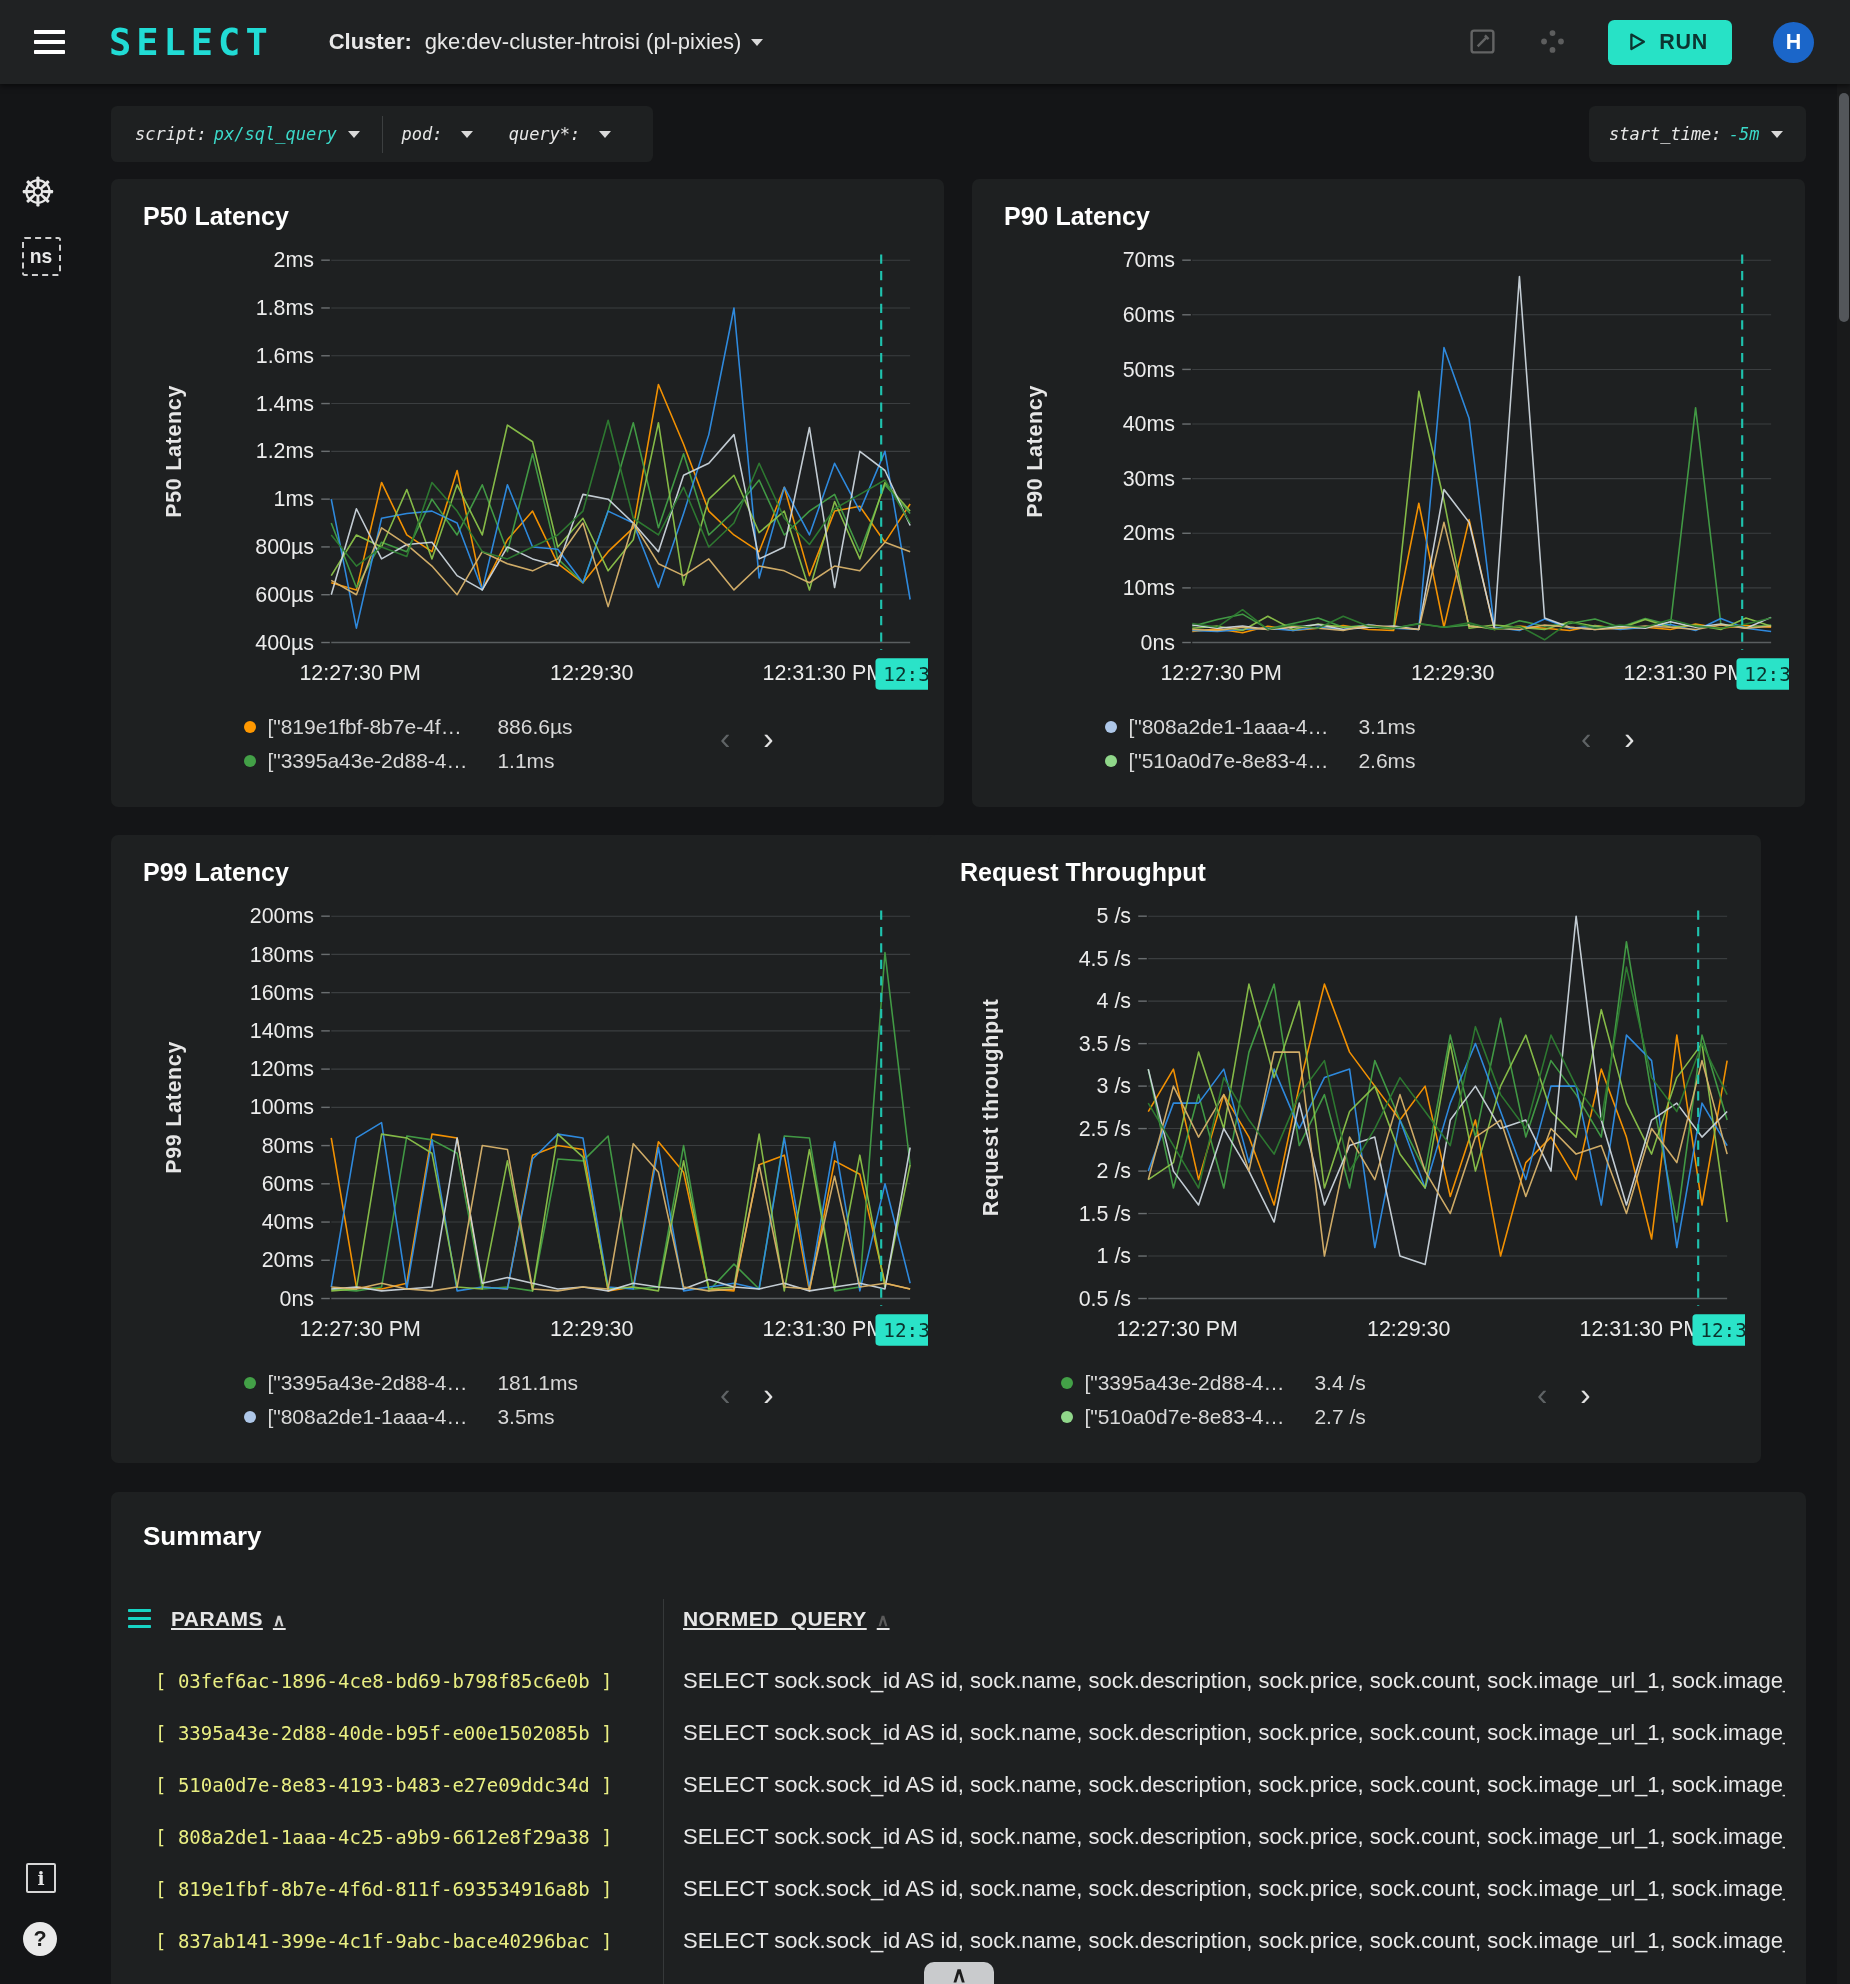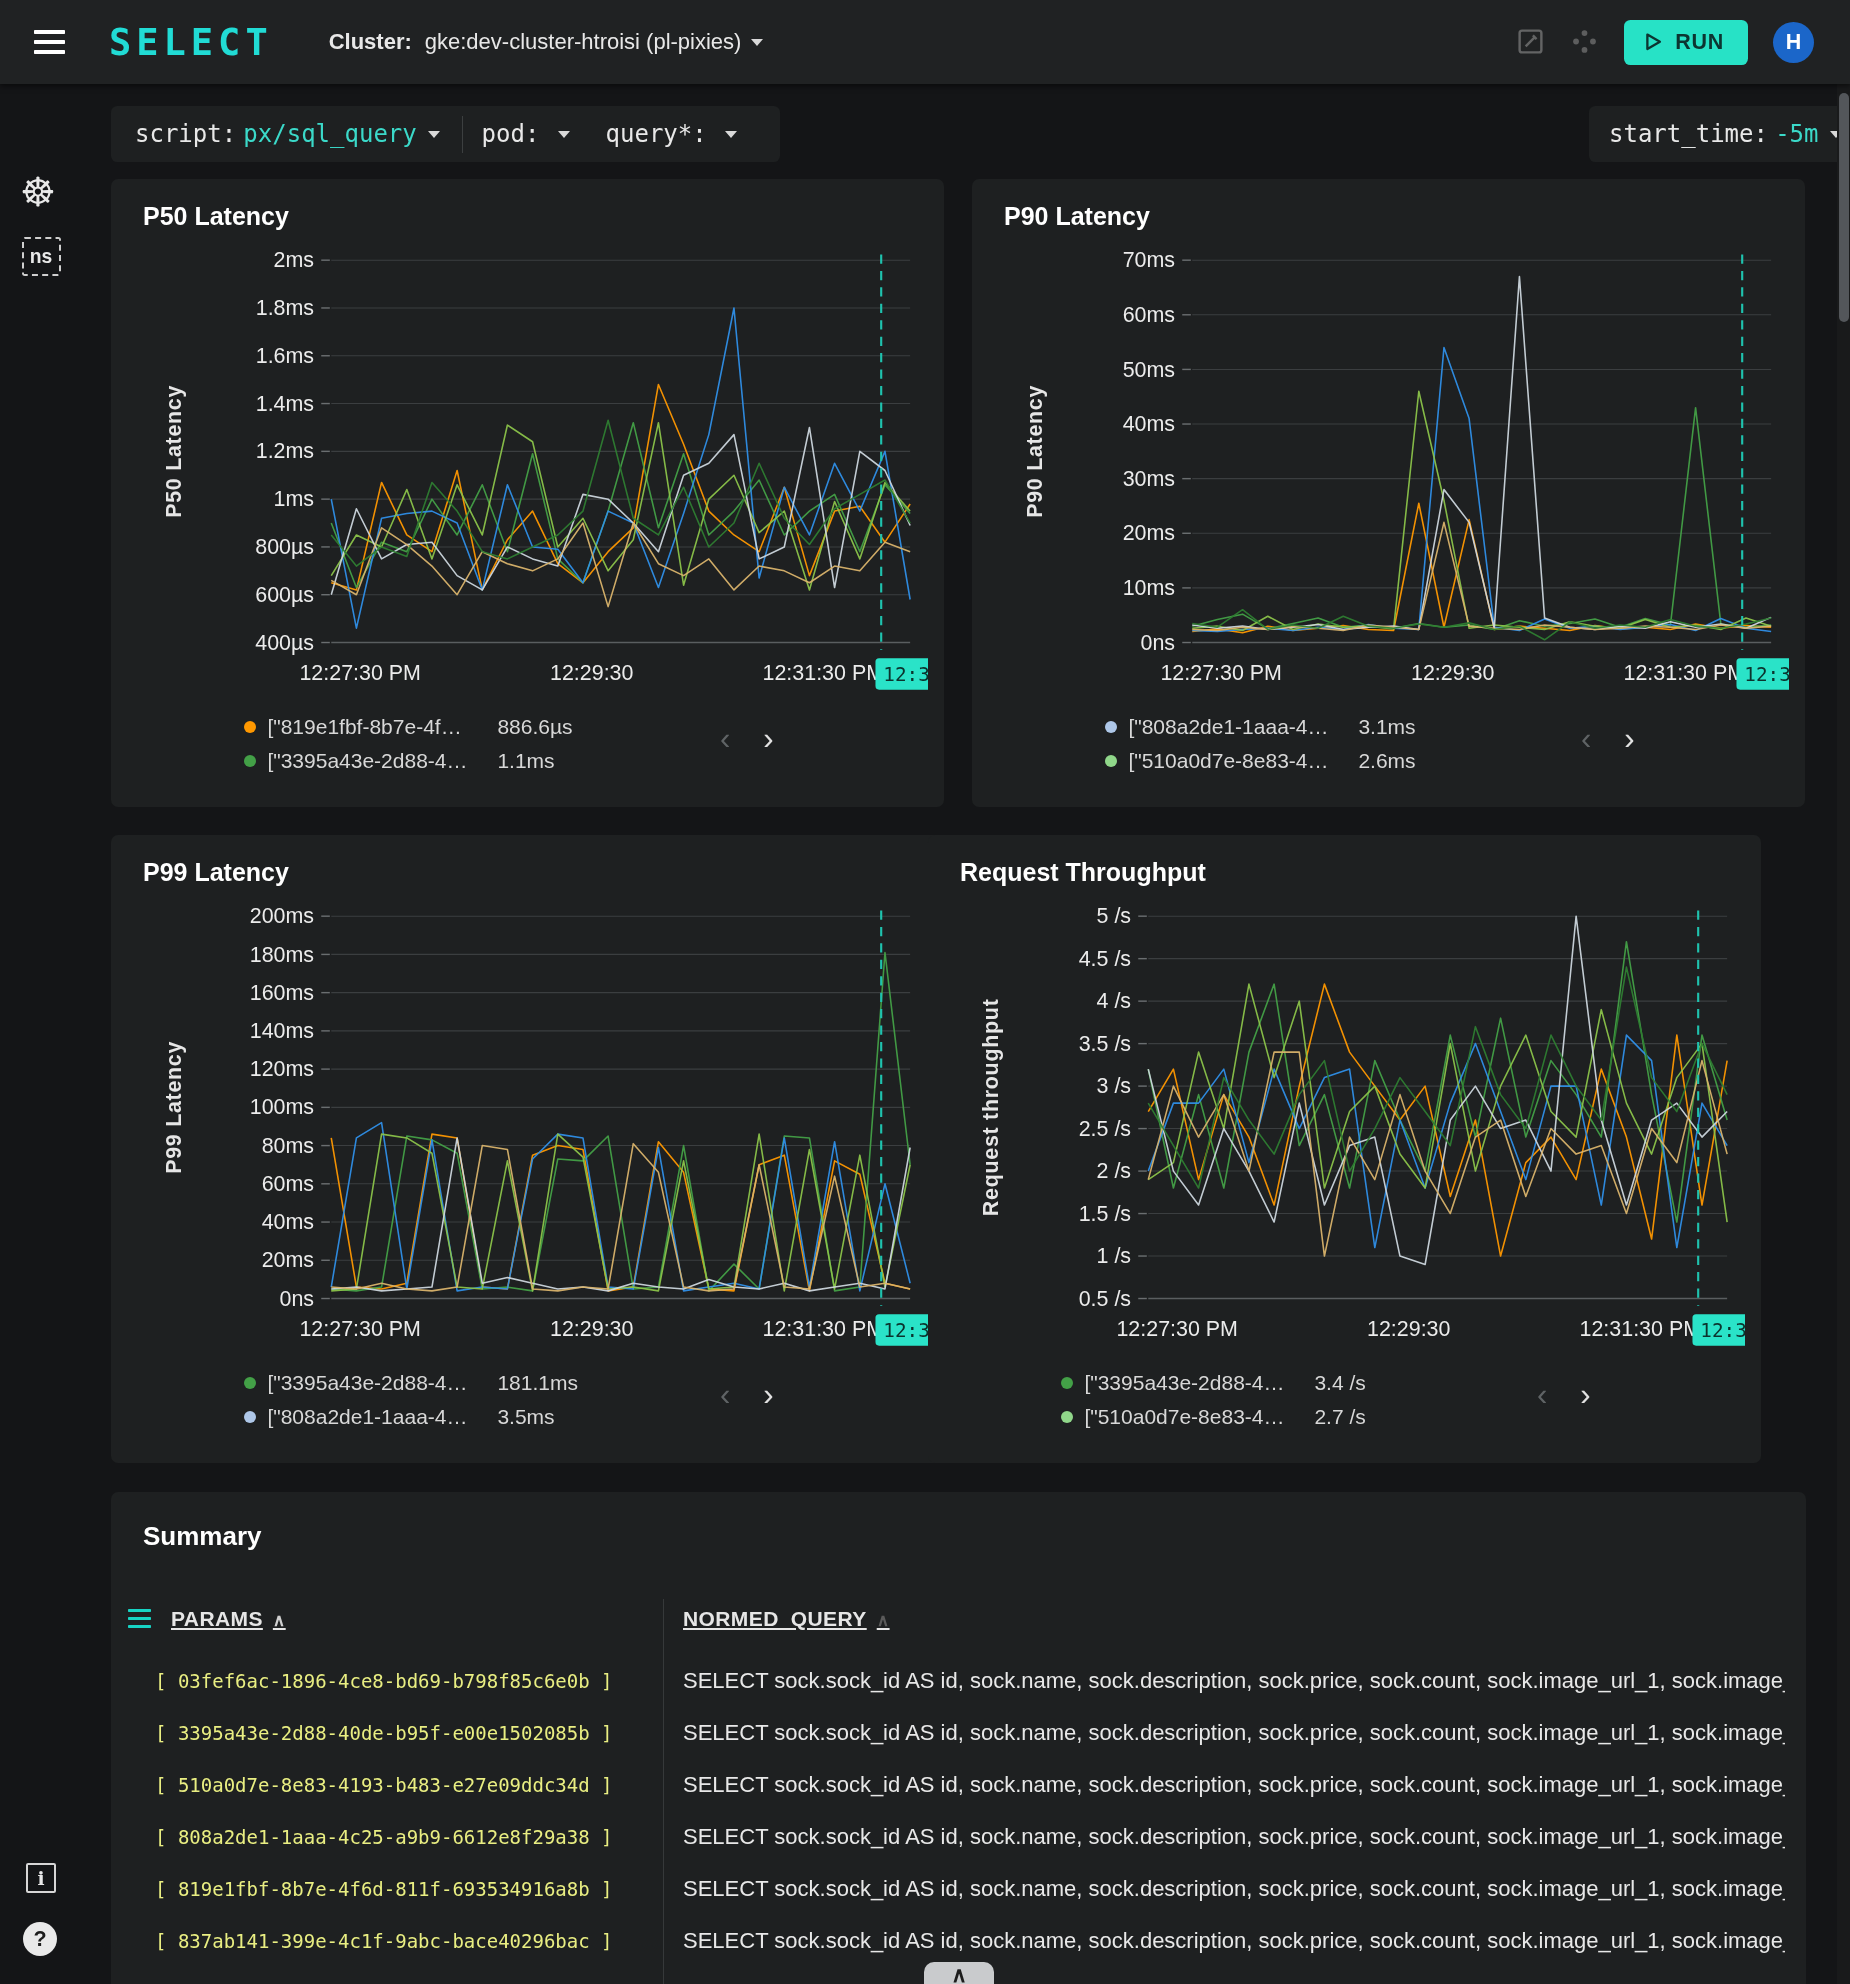--- a/index.html
+++ b/index.html
@@ -11,21 +11,21 @@
     display:flex; align-items:center; box-shadow:0 2.1px 5.7px rgba(0,0,0,.55); z-index:20; }
   .hamburger { width:31px; height:24px; margin-left:34px; display:flex; flex-direction:column;
     justify-content:space-between; cursor:pointer; }
   .hamburger span { display:block; height:3.6px; background:#ffffff; border-radius:0.7px; }
   .logo { margin-left:44px; font-family:"DejaVu Sans Mono", monospace; font-weight:bold;
     font-size:37px; color:#21dcd5; letter-spacing:5px; }
   .cluster { margin-left:56px; font-size:22px; display:flex; align-items:center; cursor:pointer; }
   .cluster b { font-weight:bold; margin-right:13px; }
   .caret { display:inline-block; width:0; height:0; border-left:6.4px solid transparent;
     border-right:6.4px solid transparent; border-top:7.9px solid #d9d9d9; margin-left:10px; }
-  .topbar-right { margin-left:auto; display:flex; align-items:center; gap:25px; padding-right:37px; }
+  .topbar-right { margin-left:auto; display:flex; align-items:center; gap:41px; padding-right:37px; }
   .icon-btn { opacity:.55; cursor:pointer; }
   .run-btn { display:flex; align-items:center; gap:11.4px; background:#27e2c6; color:#0c3531;
     font-weight:bold; font-size:21.5px; letter-spacing:0.7px; padding:10px 24px 10px 18.6px;
     border-radius:6.4px; cursor:pointer; }
   .avatar { width:41px; height:41px; border-radius:50%; background:#1b66c9; color:#fff;
     font-size:21.5px; font-weight:bold; display:flex; align-items:center; justify-content:center; cursor:pointer; }
 
   
   .side-icon { position:absolute; color:#e8e8e8; }
   .k8s { left:20px; top:172px; font-size:40px; line-height:40px; cursor:pointer; }
@@ -33,21 +33,21 @@
     display:flex; align-items:center; justify-content:center; font-size:19.3px; font-weight:bold; cursor:pointer; }
   .infobox { left:26px; top:1863px; width:30px; height:30px; border:2.1px solid #d6d6d6; border-radius:2.1px;
     display:flex; align-items:center; justify-content:center; font-size:18.6px; font-weight:bold;
     font-family:"DejaVu Serif", serif; cursor:pointer; }
   .helpdot { left:23px; top:1922px; width:34px; height:34px; border-radius:50%; background:#e9e9e9;
     color:#1c1c1c; display:flex; align-items:center; justify-content:center; font-size:21.5px;
     font-weight:bold; cursor:pointer; }
 
   
   .pill { position:absolute; top:106px; height:56px; background:#1e2021; border-radius:6.4px;
-    display:flex; align-items:center; font-family:"DejaVu Sans Mono", monospace; font-size:24px; }
+    display:flex; align-items:center; font-family:"DejaVu Sans Mono", monospace; font-size:17px;font-style:italic; }
   .pill-left { left:111px; padding:0 24px; }
   .pill-right { left:1589px; padding:0 20px; }
   .arg-label { color:#e8e8e8; margin-right:7.2px; }
   .arg-value { color:#3bd9c9; }
   .dd-caret { margin:0 18.6px 0 11.4px; cursor:pointer; }
   .vdiv { width:1.4px; height:37px; background:#3c3f40; margin:0 18.6px 0 2.9px; }
 
   
   .panel { position:absolute; background:#1e2021; border-radius:7.2px; }
   #p50 { left:111px; top:179px;  width:833px; height:628px; }

